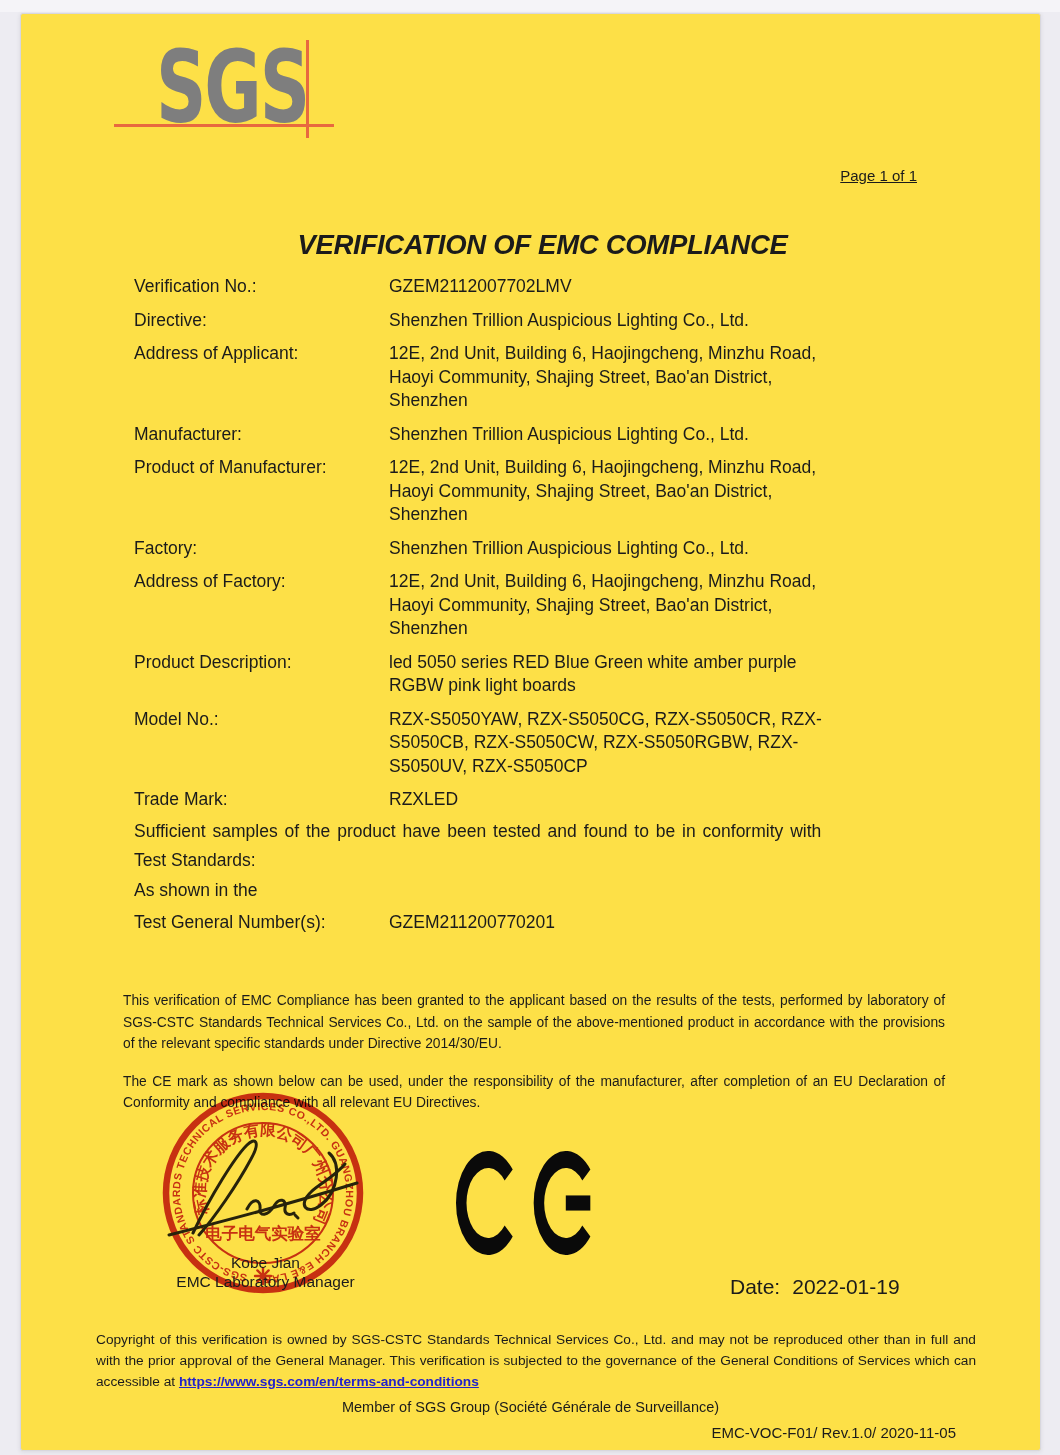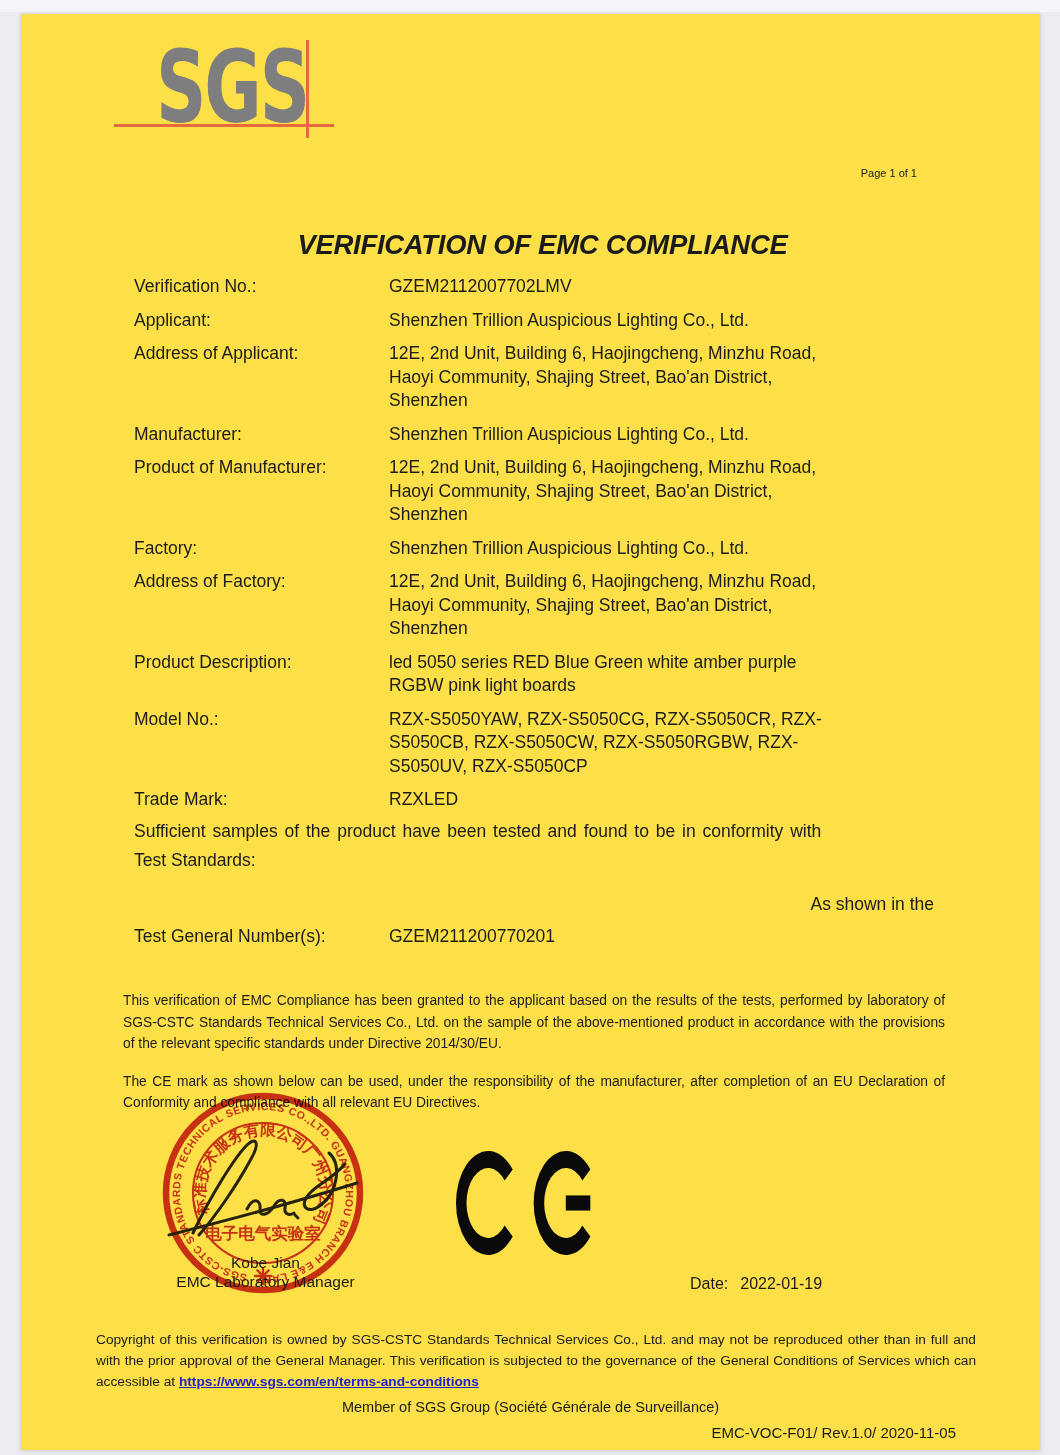--- a/index.html
+++ b/index.html
@@ -20,42 +20,42 @@
   .logo{position:absolute;left:93px;top:26px;width:245px;height:125px;}
   .logo-text{
     position:absolute;left:42px;top:-2px;
     font-family:"DejaVu Sans", sans-serif;font-weight:bold;font-size:100px;line-height:1;
     color:#7e7e7e;letter-spacing:-3px;
     transform:scaleX(.70);transform-origin:left top;white-space:nowrap;
   }
   .logo-hline{position:absolute;left:0;top:84px;width:220px;height:3px;background:#e8693f;}
   .logo-vline{position:absolute;left:192px;top:0;width:3px;height:98px;background:#e8693f;}
   
-  .page-number{position:absolute;top:153px;right:123px;font-size:11px;}
+  .page-number{position:absolute;top:153px;right:123px;font-size:15px;text-decoration:underline;}
   .doc-title{
     position:absolute;left:0;top:215px;width:100%;text-align:center;
     font-size:27.5px;font-weight:bold;font-style:italic;letter-spacing:-.3px;padding-left:12px;
   }
   
   .fields-section{position:absolute;left:113px;top:261px;width:800px;font-size:17.5px;line-height:23.5px;}
   .fgrid{display:grid;grid-template-columns:255px 1fr;row-gap:10px;}
   .fv{white-space:pre-line;}
   .conformity{margin-top:8px;word-spacing:2px;}
   .fgrid2{display:grid;grid-template-columns:255px 1fr;row-gap:21px;margin-top:6px;}
-  .as-shown{margin-top:20px;text-align:right;}
+  .as-shown{margin-top:6px;}
   .report-grid{display:grid;grid-template-columns:255px 1fr;margin-top:9px;}
   
   .fineprint{position:absolute;left:102px;top:976px;width:822px;font-size:13.8px;line-height:21.5px;text-align:justify;}
   .fineprint p{margin:0 0 16px 0;}
   
   .stamp-svg{position:absolute;left:132px;top:1069px;width:220px;height:220px;mix-blend-mode:multiply;opacity:.93;}
   .signatory{position:absolute;left:132px;top:1240px;width:225px;text-align:center;font-size:15.5px;line-height:18.5px;}
   
   .ce-svg{position:absolute;left:435px;top:1137px;width:146px;height:104px;}
-  .date-line{position:absolute;left:669px;top:1261px;font-size:16px;}
+  .date-line{position:absolute;left:709px;top:1261px;font-size:21px;}
   .date-line .val{margin-left:12px;}
   
   .copyright{position:absolute;left:75px;top:1315px;width:880px;font-size:13.7px;line-height:21px;text-align:justify;}
   .terms-link{color:#2222cc;font-weight:bold;text-decoration:underline;cursor:pointer;}
   .member-line{position:absolute;left:0;top:1385px;width:100%;text-align:center;font-size:14.5px;}
   .form-number{position:absolute;right:84px;top:1410px;font-size:15px;}
 </style>
 </head>
 <body>
 
@@ -70,21 +70,21 @@
   </div>
 
   <div class="page-number">Page 1 of 1</div>
 
   <div class="doc-title">VERIFICATION OF EMC COMPLIANCE</div>
 
   <div class="fields-section">
     <div class="fgrid">
       <div class="fl">Verification No.:</div>
       <div class="fv">GZEM2112007702LMV</div>
-      <div class="fl">Applicant:</div>
+      <div class="fl">Directive:</div>
       <div class="fv">Shenzhen Trillion Auspicious Lighting Co., Ltd.</div>
       <div class="fl">Address of Applicant:</div>
       <div class="fv">12E, 2nd Unit, Building 6, Haojingcheng, Minzhu Road,
 Haoyi Community, Shajing Street, Bao'an District,
 Shenzhen</div>
       <div class="fl">Manufacturer:</div>
       <div class="fv">Shenzhen Trillion Auspicious Lighting Co., Ltd.</div>
       <div class="fl">Product of Manufacturer:</div>
       <div class="fv">12E, 2nd Unit, Building 6, Haojingcheng, Minzhu Road,
 Haoyi Community, Shajing Street, Bao'an District,

